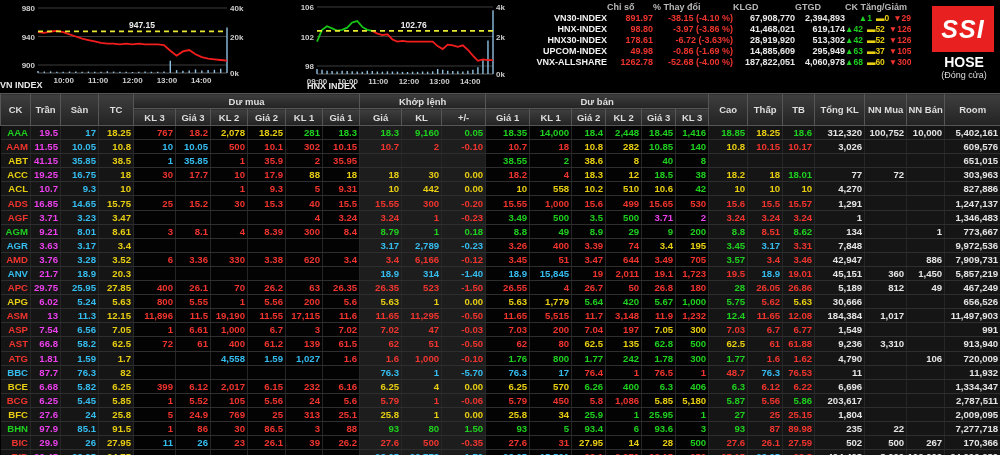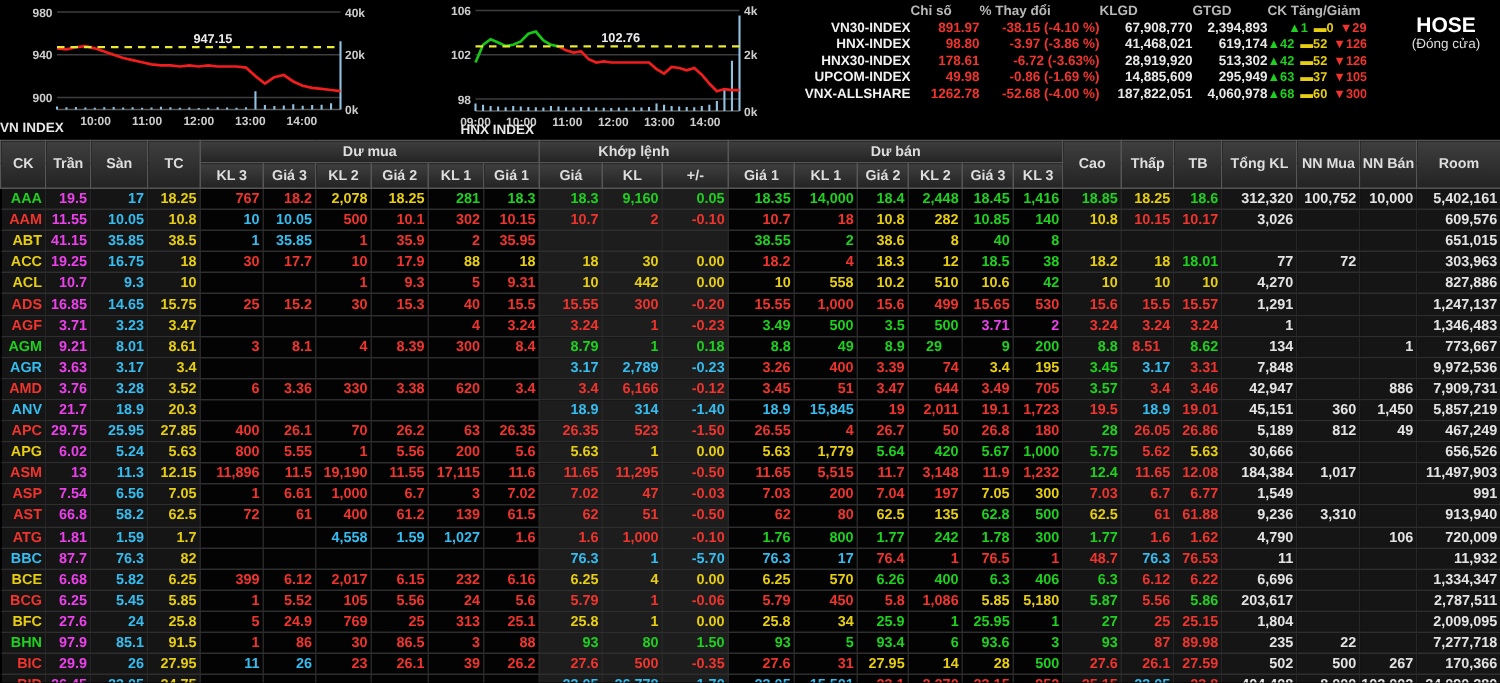--- a/index.html
+++ b/index.html
@@ -221,20 +221,21 @@
             <td class="ip-change">-52.68 (-4.00 %)</td>
             <td class="ip-klgd">187,822,051</td>
             <td class="ip-gtgd">4,060,978</td>
             <td class="ip-ud"><span class="ud-up">▲68</span><span class="ud-flat">▬60</span><span class="ud-down">▼300</span></td>
           </tr>
         </tbody>
     </table>
   </div>
 
   <div class="brand">
+    <div class="ssi-logo">SSI</div>
     <div class="exchange">HOSE</div>
     <div class="status">(Đóng cửa)</div>
   </div>
 </div>
 
 <table class="board">
   <colgroup>
     <col style="width:30px">
       <col style="width:30px">
       <col style="width:38px">
@@ -504,25 +505,25 @@
         <td class="sb" style="color: rgb(240, 52, 46);">4</td>
         <td class="sb" style="color: rgb(240, 52, 46);">8.39</td>
         <td class="sb" style="color: rgb(240, 52, 46);">300</td>
         <td class="sb bR" style="color: rgb(240, 52, 46);">8.4</td>
         <td class="sc" style="color: rgb(31, 209, 31);">8.79</td>
         <td class="sc" style="color: rgb(31, 209, 31);">1</td>
         <td class="sc bR" style="color: rgb(31, 209, 31);">0.18</td>
         <td class="sb" style="color: rgb(31, 209, 31);">8.8</td>
         <td class="sb" style="color: rgb(31, 209, 31);">49</td>
         <td class="sb" style="color: rgb(31, 209, 31);">8.9</td>
-        <td class="sb" style="color: rgb(31, 209, 31); text-align: center;">29</td>
+        <td class="sb" style="color: rgb(31, 209, 31);">29</td>
         <td class="sb" style="color: rgb(31, 209, 31);">9</td>
         <td class="sb bR" style="color: rgb(31, 209, 31);">200</td>
         <td class="sa" style="color: rgb(31, 209, 31);">8.8</td>
-        <td class="sa" style="color: rgb(240, 52, 46); text-align: center;">8.51</td>
+        <td class="sa" style="color: rgb(240, 52, 46);">8.51</td>
         <td class="sa" style="color: rgb(31, 209, 31);">8.62</td>
         <td class="sa" style="color: rgb(228, 228, 228);">134</td>
         <td class="sa"></td>
         <td class="sa" style="color: rgb(228, 228, 228);">1</td>
         <td class="sa" style="color: rgb(228, 228, 228);">773,667</td>
       </tr>
       <tr>
         <td class="sa ck" style="color: rgb(53, 189, 240);">AGR</td>
         <td class="sa" style="color: rgb(235, 64, 235);">3.63</td>
         <td class="sa" style="color: rgb(53, 189, 240);">3.17</td>

